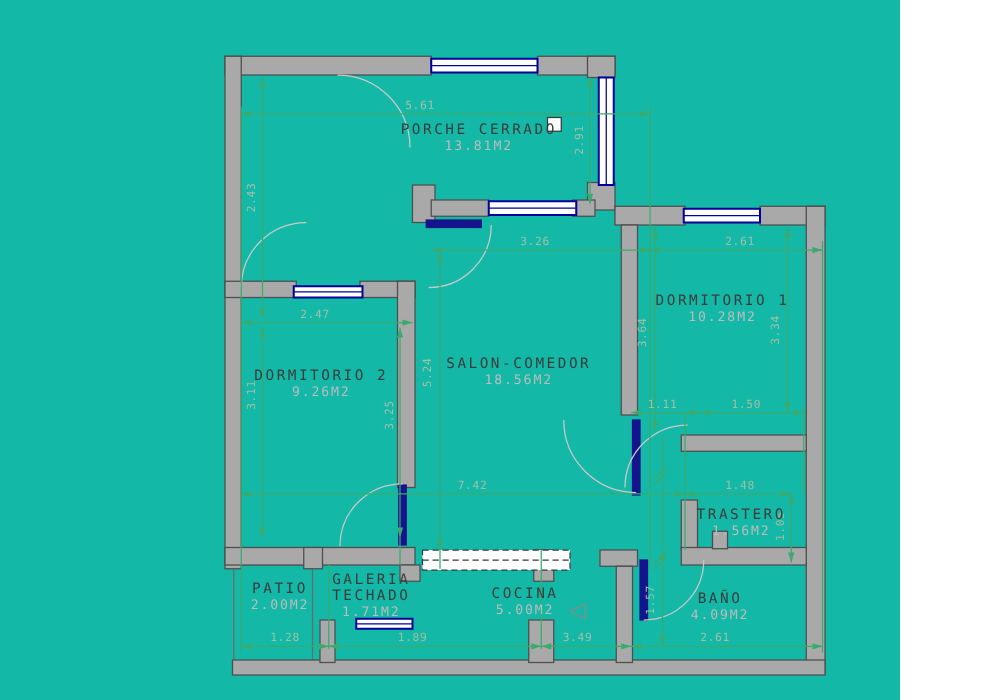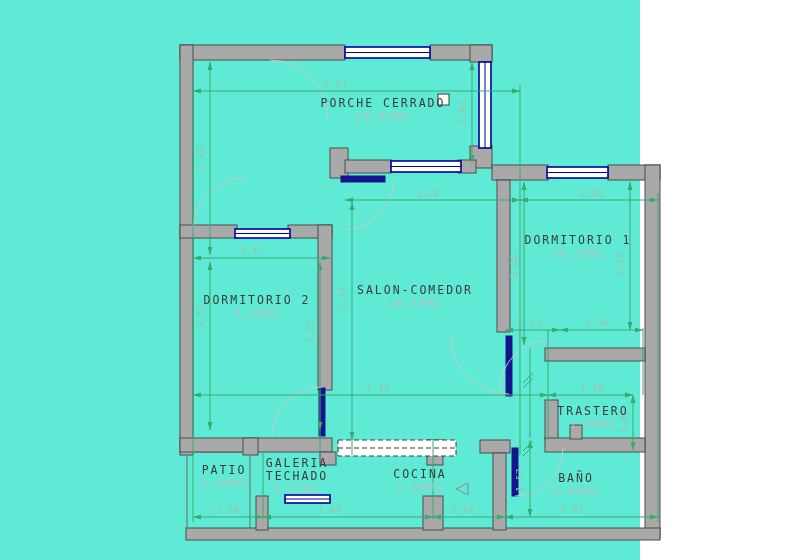--- a/index.html
+++ b/index.html
@@ -1,17 +1,17 @@
 <!DOCTYPE html>
 <html><head>
 <meta charset="utf-8">
 <style>
   html,body{margin:0;padding:0;background:#ffffff;width:800px;height:560px;overflow:hidden;
     font-family:"DejaVu Sans Mono", monospace;}
-  .canvas{position:relative;width:640px;height:560px;background:#5eead4;}
+  .canvas{position:relative;width:720px;height:560px;background:#14b8a6;}
   svg{position:absolute;left:0;top:0;}
   .wall{fill:#a9a9a9;stroke:#4d4d4d;stroke-width:1;}
   .thinline{fill:none;stroke:#6b6b6b;stroke-width:1;}
   .window{fill:#ffffff;stroke:#00009a;stroke-width:1.6;}
   .winmid{stroke:#00009a;stroke-width:1;}
   .leaf{fill:#14148c;stroke:#14148c;}
   .arc{fill:none;stroke:#c9c9c9;stroke-width:1;}
   .dashed{fill:#ffffff;stroke:#3a3a3a;stroke-width:1;stroke-dasharray:5,3;}
   .dimline{stroke:#3aab6e;stroke-width:1;fill:none;}
   .dimarrow{fill:#3aab6e;stroke:none;}

